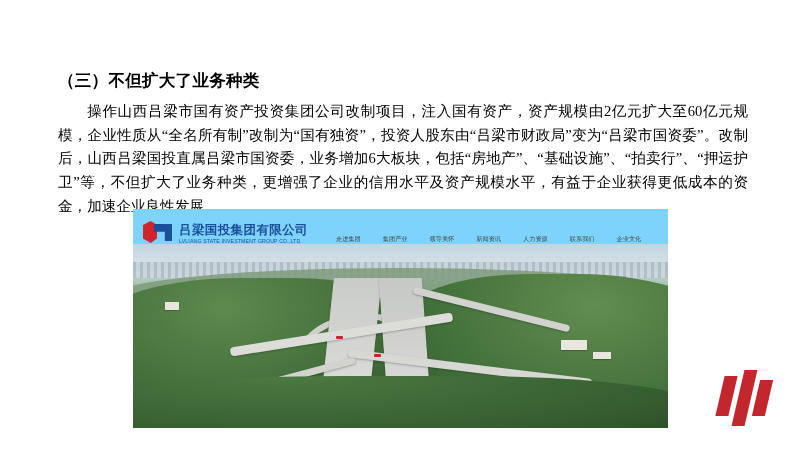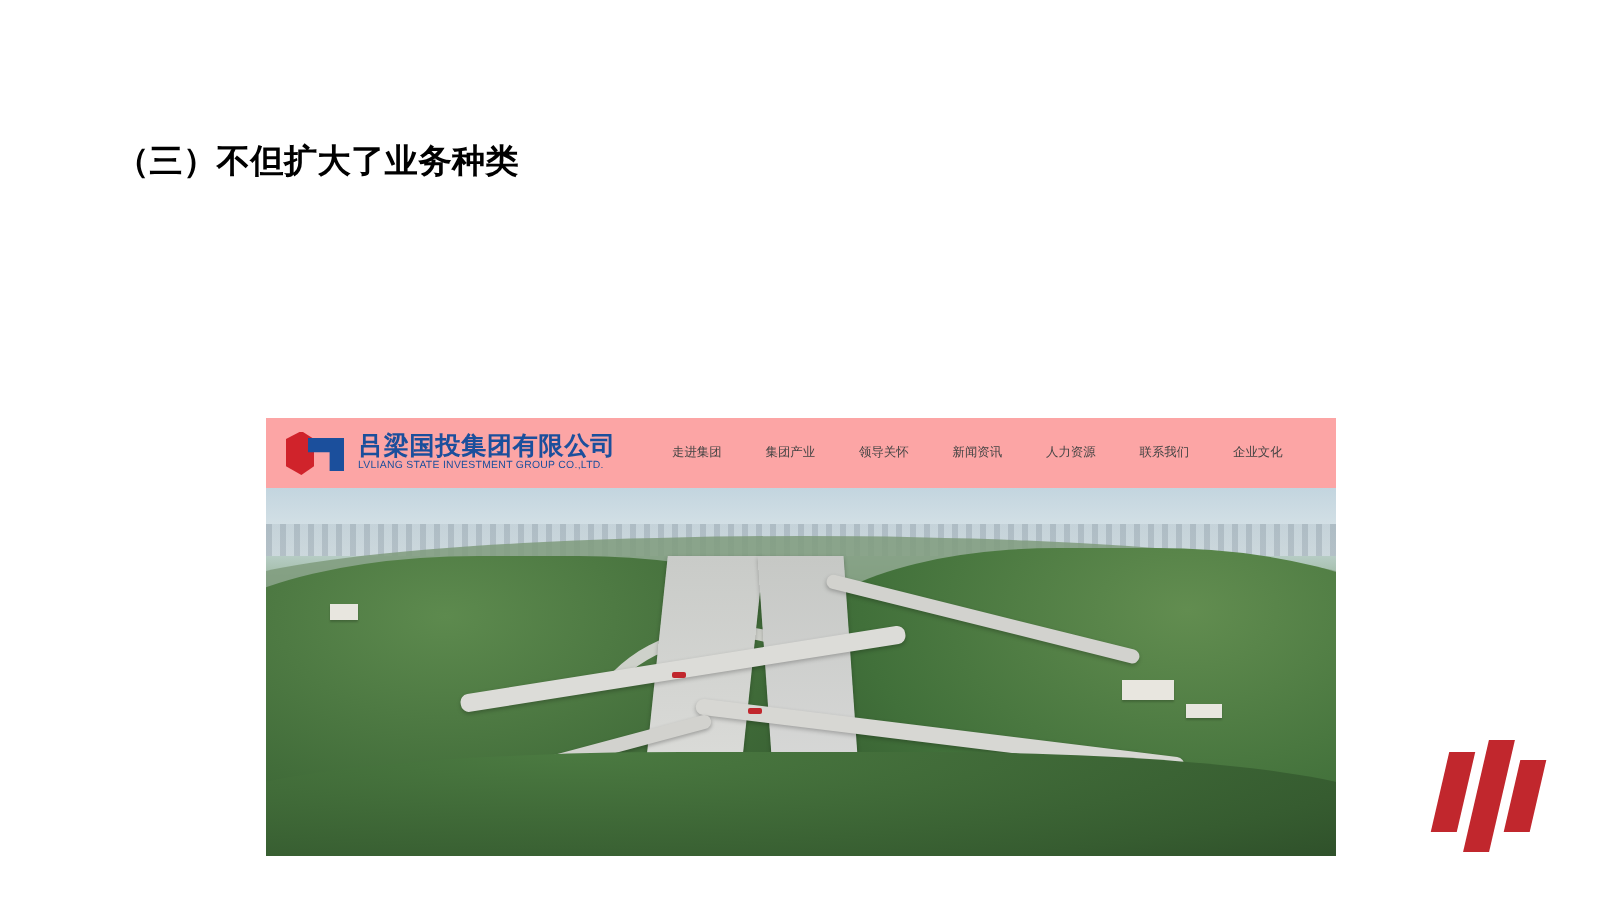--- a/index.html
+++ b/index.html
@@ -52,23 +52,23 @@
     height: 219px;
     overflow: hidden;
     background: #8fb7c9;
     border: 0;
   }
   .shot-header {
     position: absolute;
     left: 0; top: 0;
     width: 100%;
     height: 35px;
-    background: #fca5a5;
+    background: #7dd3fc;
     display: flex;
-    align-items: center;
+    align-items: flex-end;
   }
   .logo-mark {
     position: relative;
     width: 30px;
     height: 24px;
     margin-left: 10px;
     flex: none;
   }
   .logo-mark .lm-red {
     position: absolute;
@@ -241,20 +241,21 @@
   .cl2 { left: 18px; top: 0;  width: 13px; height: 56px; transform: skewX(-13deg); }
   .cl3 { left: 36px; top: 10px; width: 13px; height: 36px; transform: skewX(-13deg); }
 </style>
 </head>
 <body>
 
 <div class="slide">
 
   <div class="heading">（三）不但扩大了业务种类</div>
 
+  <div class="body-text">操作山西吕梁市国有资产投资集团公司改制项目，注入国有资产，资产规模由2亿元扩大至60亿元规模，企业性质从“全名所有制”改制为“国有独资”，投资人股东由“吕梁市财政局”变为“吕梁市国资委”。改制后，山西吕梁国投直属吕梁市国资委，业务增加6大板块，包括“房地产”、“基础设施”、“拍卖行”、“押运护卫”等，不但扩大了业务种类，更增强了企业的信用水平及资产规模水平，有益于企业获得更低成本的资金，加速企业良性发展。</div>
 
   <div class="shot">
 
     <div class="shot-header">
       <div class="logo-mark">
         <span class="lm-red"></span>
         <span class="lm-blue"></span>
       </div>
       <div class="logo-text">
         <div class="logo-cn">吕梁国投集团有限公司</div>

